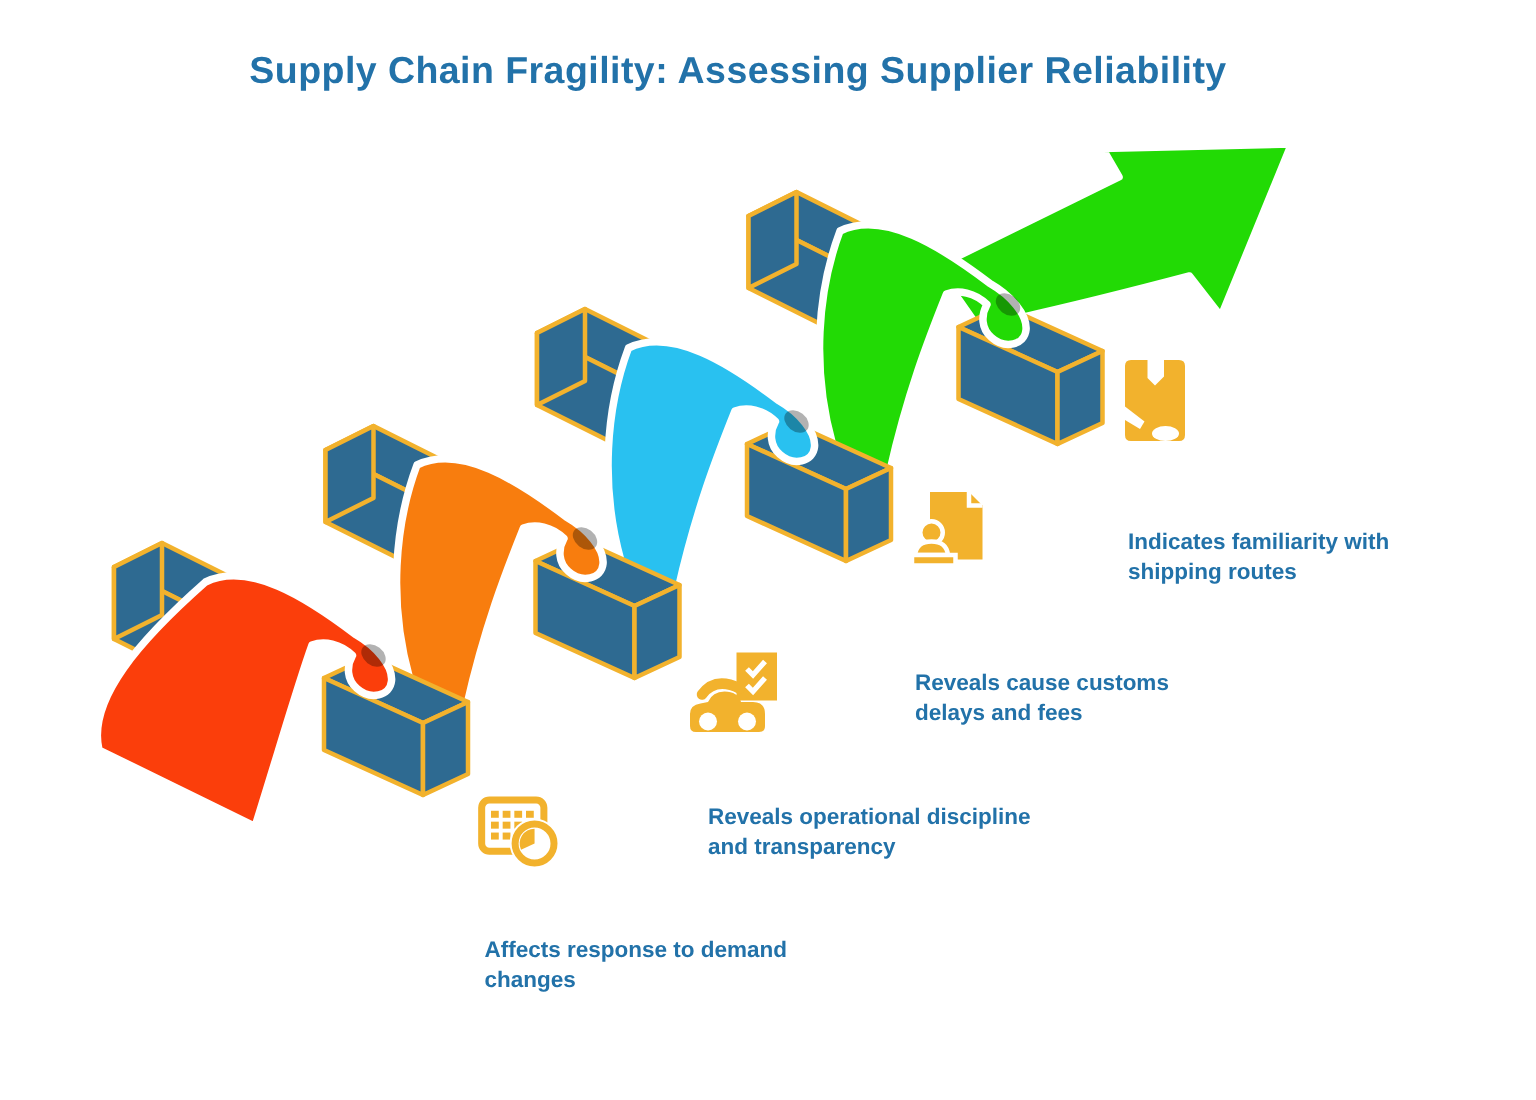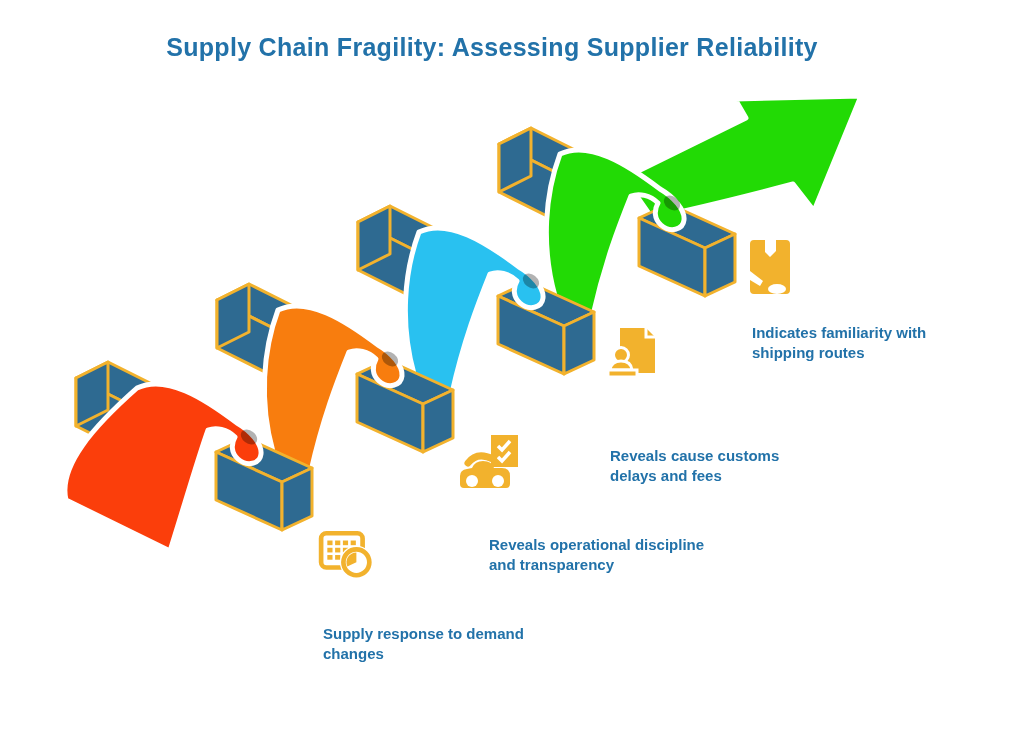--- a/index.html
+++ b/index.html
@@ -101,18 +101,18 @@
     <path d="M4,44 q1,-9 11,-9 q10,0 11,9 z" fill="currentColor" stroke="#fff" stroke-width="3"></path>
     <rect x="2" y="44" width="29" height="7" fill="currentColor" stroke="#fff" stroke-width="3"></rect>
   </svg>
 
   <svg class="icon" style="left:744px;top:234px" width="52" height="68" viewBox="0 0 52 68" color="#F2B22D">
     <path d="M6,10 q0,-4 4,-4 h11 v12 l5,5 6,-6 V6 h10 q4,0 4,4 v46 q0,4 -4,4 h-32 q-4,0 -4,-4 z" fill="currentColor"></path>
     <path d="M6,37 l13,10 -3,5 -10,-6 z" fill="#fff"></path>
     <ellipse cx="33" cy="55" rx="9" ry="5" fill="#fff"></ellipse>
   </svg>
 
-  <div class="step-label" style="left:323px;top:624px;width:218px">Supply response to demand changes</div>
-  <div class="step-label" style="left:489px;top:535px;width:232px">Reveals operational discipline and transparency</div>
+  <div class="step-label" style="left:323px;top:624px;width:218px">Affects response to demand changes</div>
+  <div class="step-label" style="left:472px;top:535px;width:232px">Reveals operational discipline and transparency</div>
   <div class="step-label" style="left:610px;top:446px;width:220px">Reveals cause customs delays and fees</div>
-  <div class="step-label" style="left:752px;top:323px;width:200px">Indicates familiarity with shipping routes</div>
+  <div class="step-label" style="left:752px;top:352px;width:200px">Indicates familiarity with shipping routes</div>
 
 </div>
 
 </body></html>

